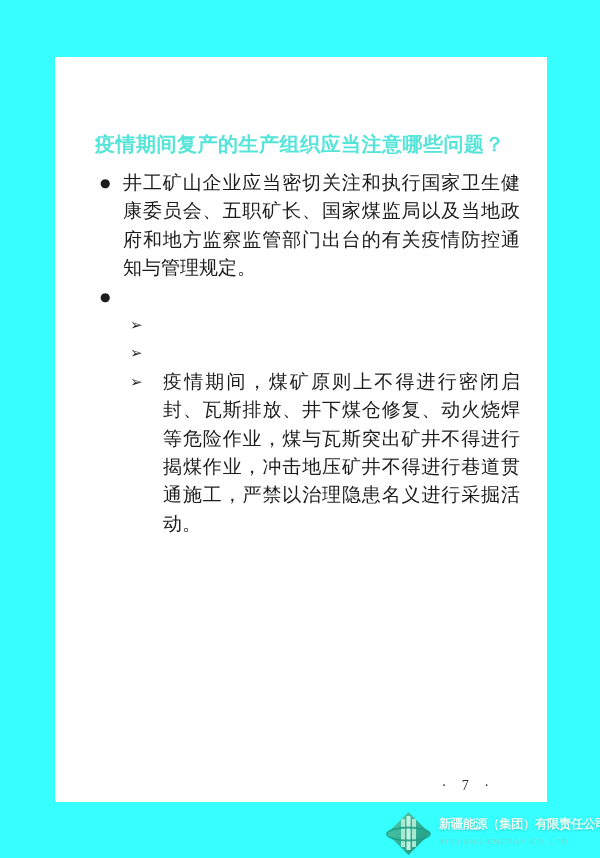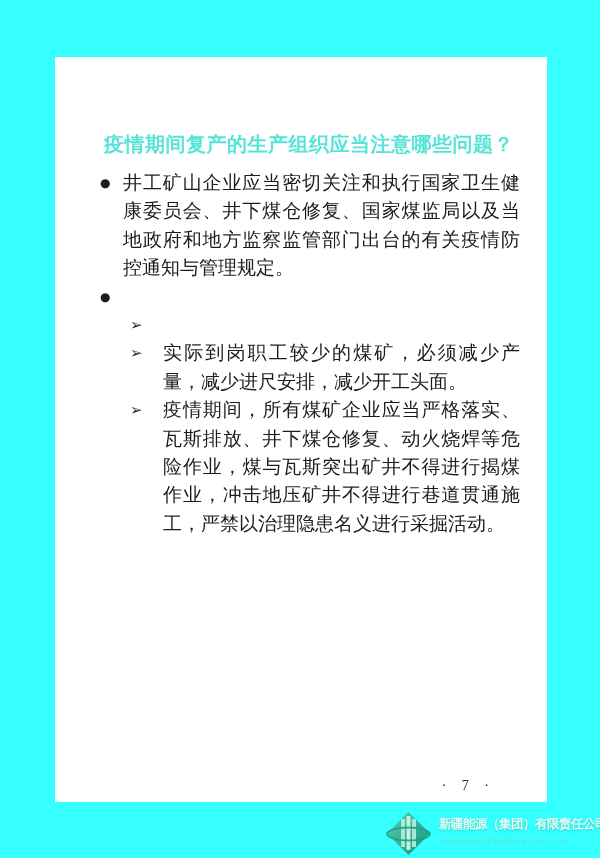--- a/index.html
+++ b/index.html
@@ -21,21 +21,20 @@
     box-sizing: border-box;
   }
   .title {
     margin: 74px 33px 0 40px;
     font-size: 20px;
     line-height: 27px;
     font-weight: bold;
     letter-spacing: 0.5px;
     color: #55E5D8;
     font-family: "Liberation Sans", "DejaVu Sans", sans-serif;
-    text-align: right;
   }
   .bullets {
     margin-top: 11px;
     padding-right: 27px;
     font-family: "Liberation Serif", "DejaVu Serif", serif;
     font-size: 19px;
     line-height: 28.4px;
     color: #1C1C1C;
     text-align: justify;
   }
@@ -88,39 +87,38 @@
 <div class="stage">
 
   <div class="card">
 
     <h1 class="title">疫情期间复产的生产组织应当注意哪些问题？</h1>
 
     <div class="bullets">
 
       <div class="item l1">
         <span class="marker">●</span>
-        <span class="text">井工矿山企业应当密切关注和执行国家卫生健康委员会、井下煤仓修复、国家煤监局以及当地政府和地方监察监管部门出台的有关疫情防控通知与管理规定。</span>
+        <span class="text">井工矿山企业应当密切关注和执行国家卫生健康委员会、五职矿长、国家煤监局以及当地政府和地方监察监管部门出台的有关疫情防控通知与管理规定。</span>
       </div>
 
       <div class="item l1">
         <span class="marker">●</span>
       </div>
 
       <div class="item l2">
         <span class="marker">➢</span>
       </div>
 
       <div class="item l2">
         <span class="marker">➢</span>
-        <span class="text">实际到岗职工较少的煤矿，必须减少产量，减少进尺安排，减少开工头面。</span>
       </div>
 
       <div class="item l2">
         <span class="marker">➢</span>
-        <span class="text">疫情期间，所有煤矿企业应当严格落实、瓦斯排放、井下煤仓修复、动火烧焊等危险作业，煤与瓦斯突出矿井不得进行揭煤作业，冲击地压矿井不得进行巷道贯通施工，严禁以治理隐患名义进行采掘活动。</span>
+        <span class="text">疫情期间，煤矿原则上不得进行密闭启封、瓦斯排放、井下煤仓修复、动火烧焊等危险作业，煤与瓦斯突出矿井不得进行揭煤作业，冲击地压矿井不得进行巷道贯通施工，严禁以治理隐患名义进行采掘活动。</span>
       </div>
 
     </div>
 
     <div class="pagenum">· 7 ·</div>
 
   </div>
 
   <div class="footer">
     <span class="logo">

